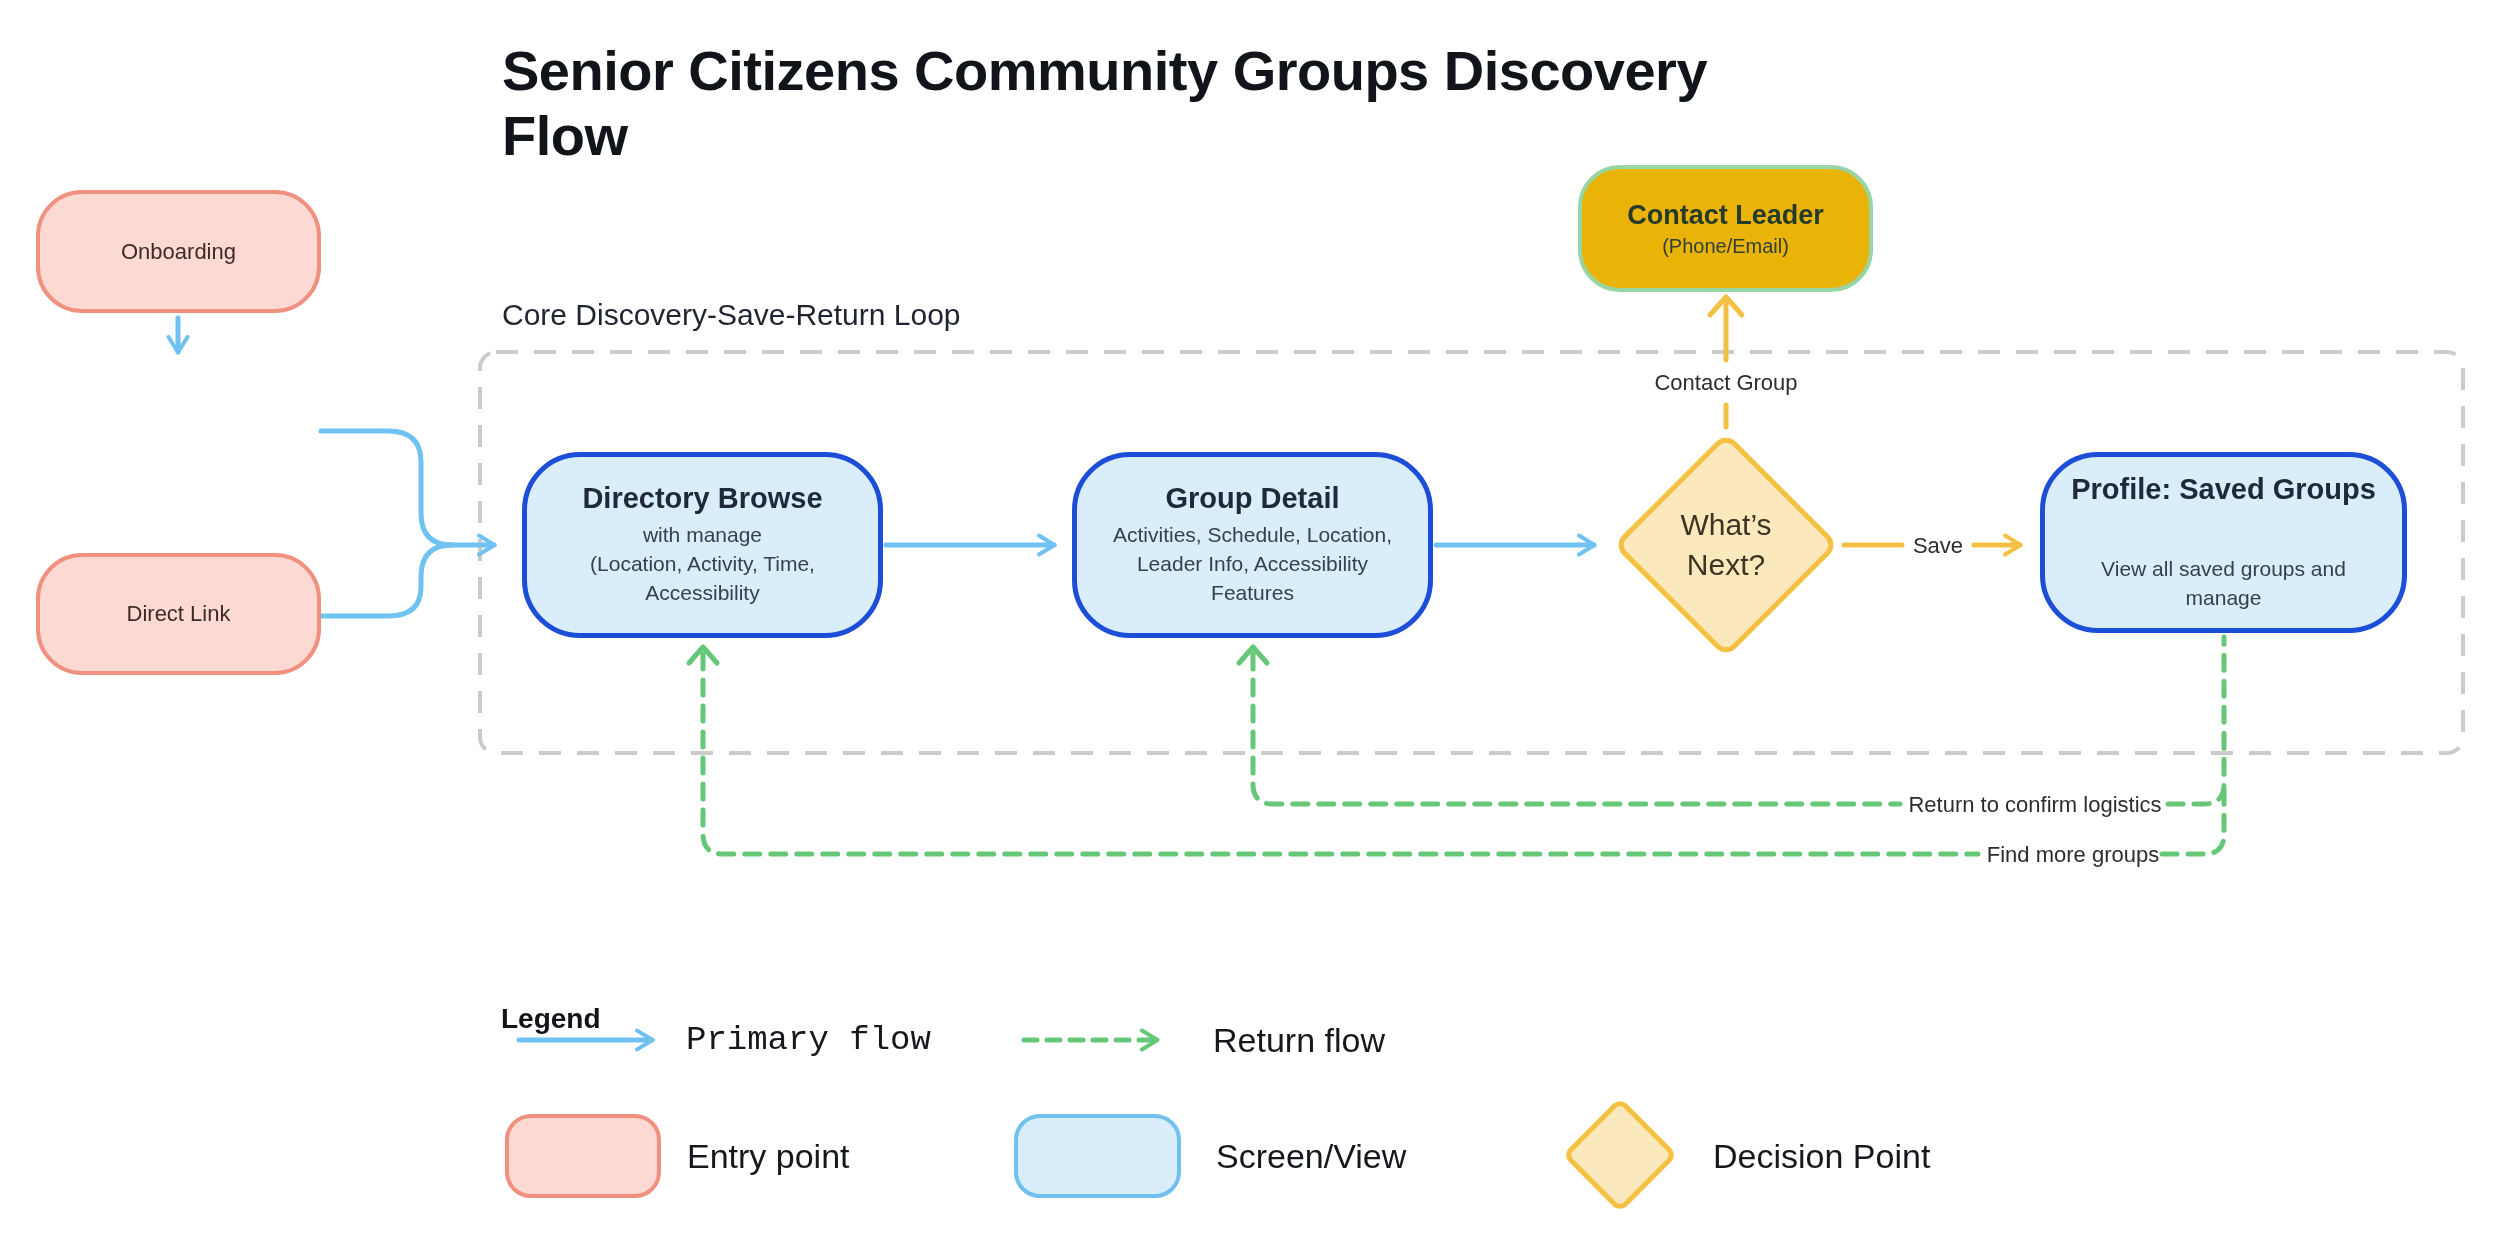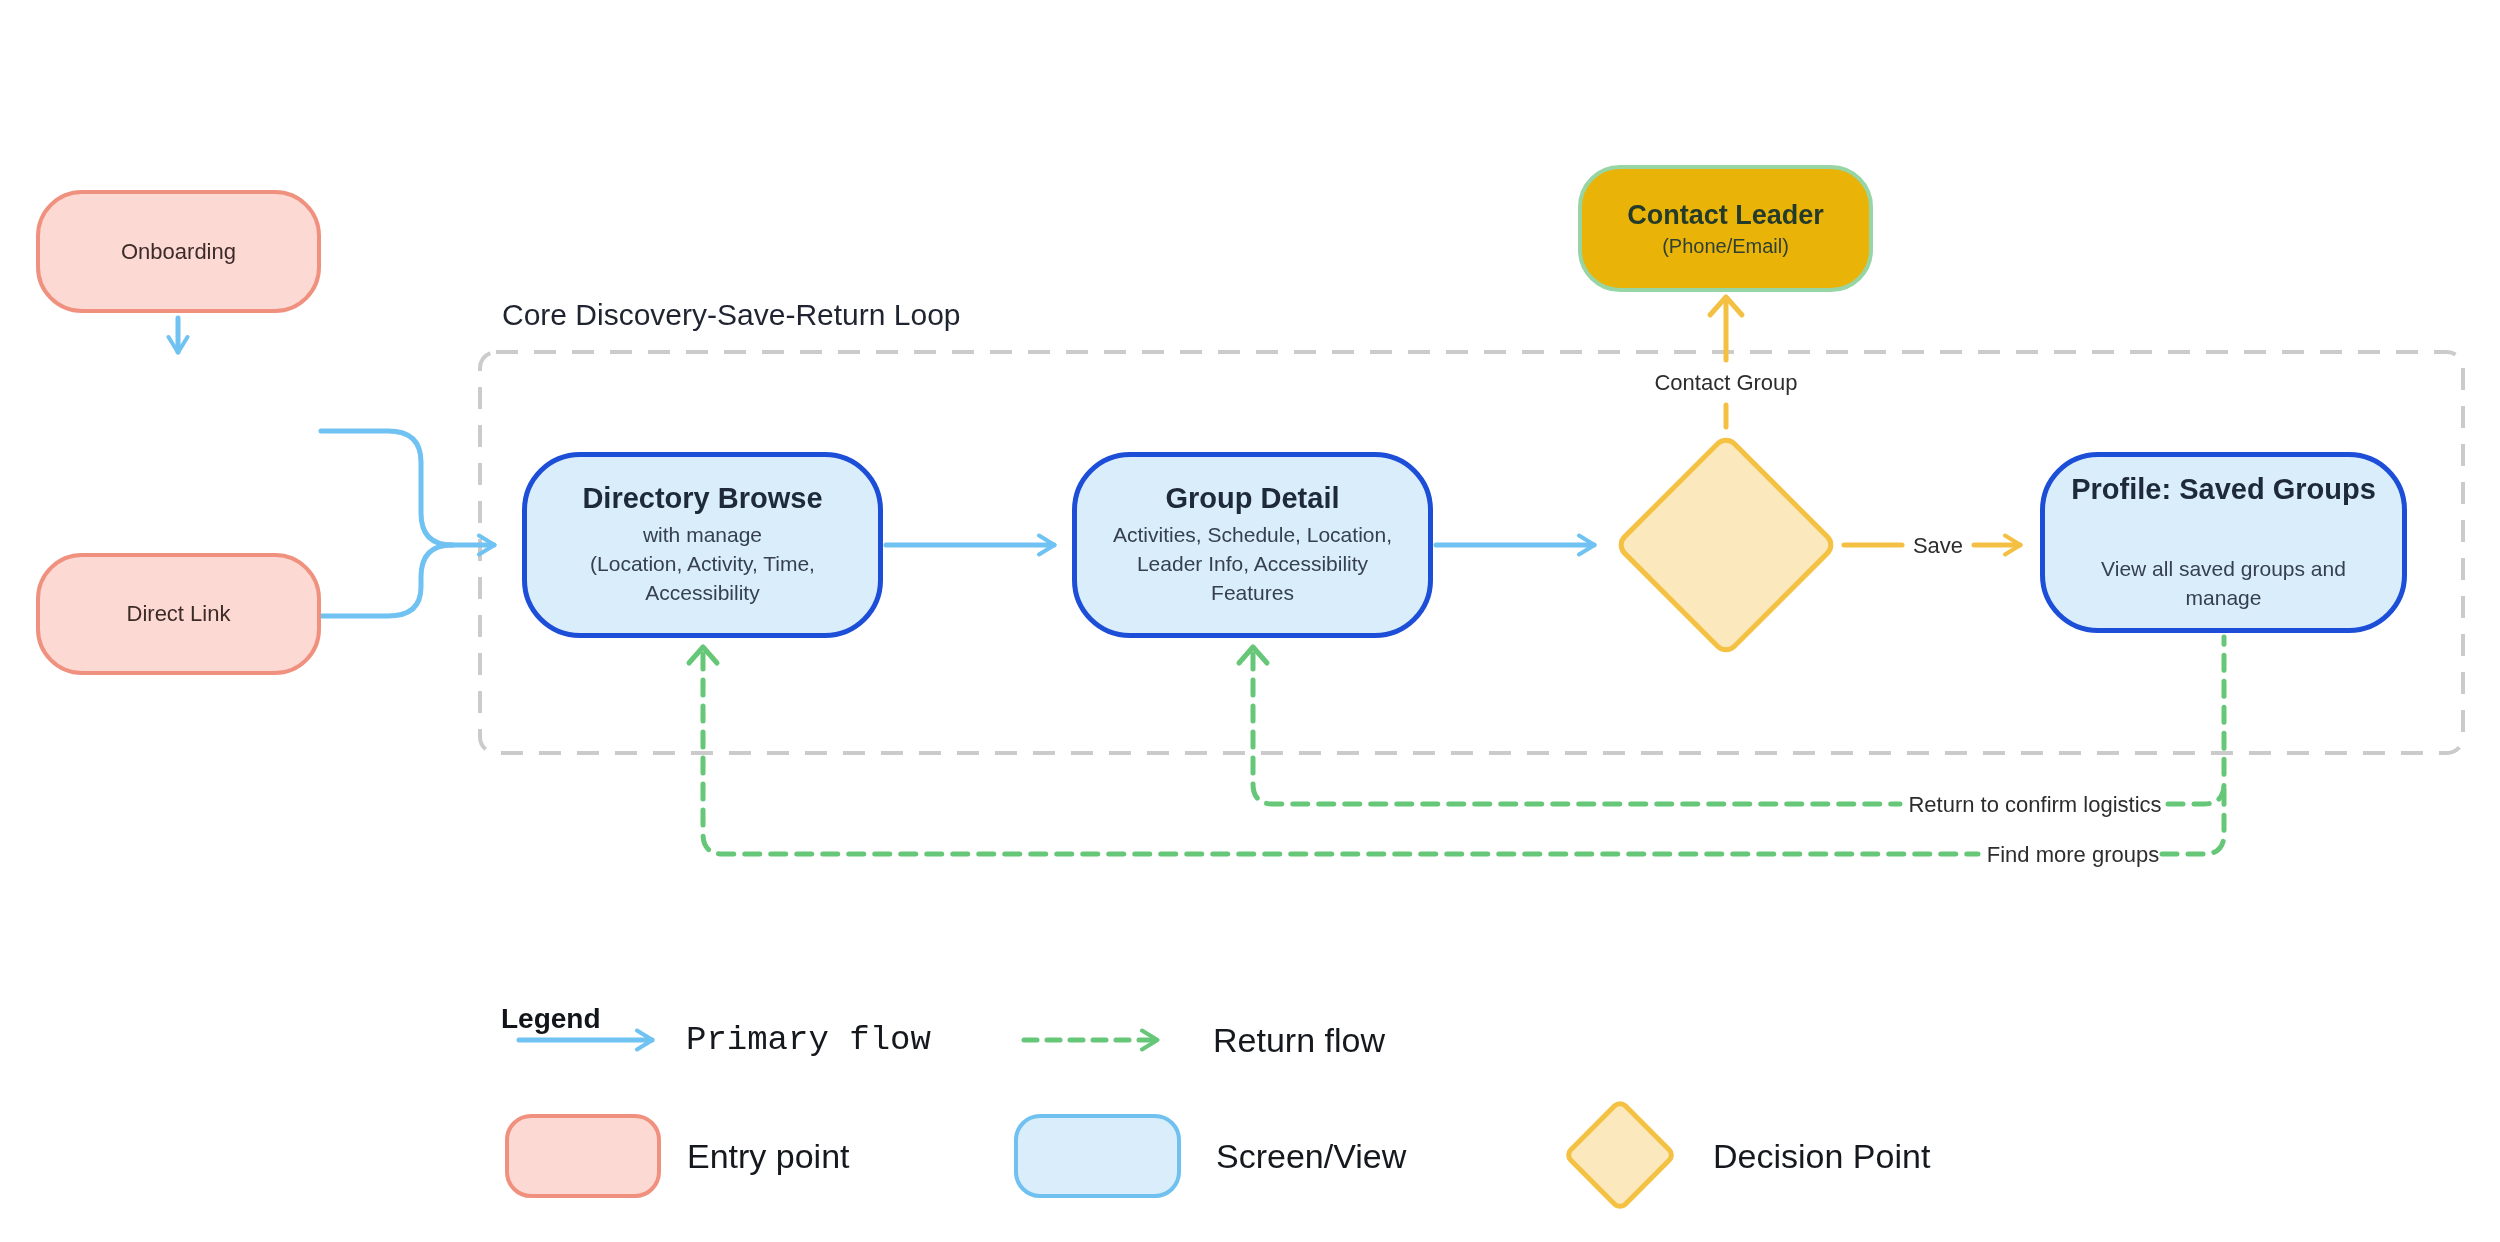--- a/index.html
+++ b/index.html
@@ -112,20 +112,21 @@
     <path d="M 1239 663 L 1253 647 L 1267 663" fill="none" stroke="#65c777" stroke-width="5" stroke-linecap="round" stroke-linejoin="round"></path>
 
     <path d="M 703 654 V 834 Q 703 854 723 854 H 1978" fill="none" stroke="#65c777" stroke-width="5" stroke-dasharray="15 11" stroke-linecap="round"></path>
     <path d="M 2162 854 H 2204 Q 2224 854 2224 834 V 784" fill="none" stroke="#65c777" stroke-width="5" stroke-dasharray="15 11" stroke-linecap="round"></path>
     <path d="M 689 663 L 703 647 L 717 663" fill="none" stroke="#65c777" stroke-width="5" stroke-linecap="round" stroke-linejoin="round"></path>
 
     <line x1="519" y1="1040" x2="652" y2="1040" stroke="#6fc2f1" stroke-width="5" stroke-linecap="round" marker-end="url(#head-blue)"></line>
     <line x1="1024" y1="1040" x2="1157" y2="1040" stroke="#65c777" stroke-width="5" stroke-dasharray="13 10" stroke-linecap="round" marker-end="url(#head-green)"></line>
   </svg>
 
+  <div class="flow-title">Senior Citizens Community Groups Discovery Flow</div>
   <div class="loop-label">Core Discovery-Save-Return Loop</div>
 
   <div class="node entry-node" style="top:190px;">
     <span>Onboarding</span>
   </div>
   <div class="node entry-node" style="top:553px;height:122px;">
     <span>Direct Link</span>
   </div>
 
   <div class="node screen-node" style="left:522px;top:452px;width:361px;height:186px;">
@@ -138,20 +139,23 @@
     <div class="node-title">Group Detail</div>
     <div class="node-sub" style="width:300px;">Activities, Schedule, Location, Leader Info, Accessibility Features</div>
   </div>
 
   <div class="node screen-node" style="left:2040px;top:452px;width:367px;height:181px;gap:43px;">
     <div class="node-title">Profile: Saved Groups</div>
     <div class="node-sub" style="width:270px;">View all saved groups and manage</div>
   </div>
 
   <div class="diamond"></div>
+  <div class="diamond-inner">
+    <div class="diamond-text">What’s Next?</div>
+  </div>
 
   <div class="node contact-node">
     <div class="node-title">Contact Leader</div>
     <div class="node-sub">(Phone/Email)</div>
   </div>
 
   <div class="edge-label" style="left:1626px;top:370px;width:200px;">Contact Group</div>
   <div class="edge-label" style="left:1898px;top:533px;width:80px;">Save</div>
   <div class="edge-label" style="left:1904px;top:792px;width:262px;">Return to confirm logistics</div>
   <div class="edge-label" style="left:1985px;top:842px;width:176px;">Find more groups</div>

